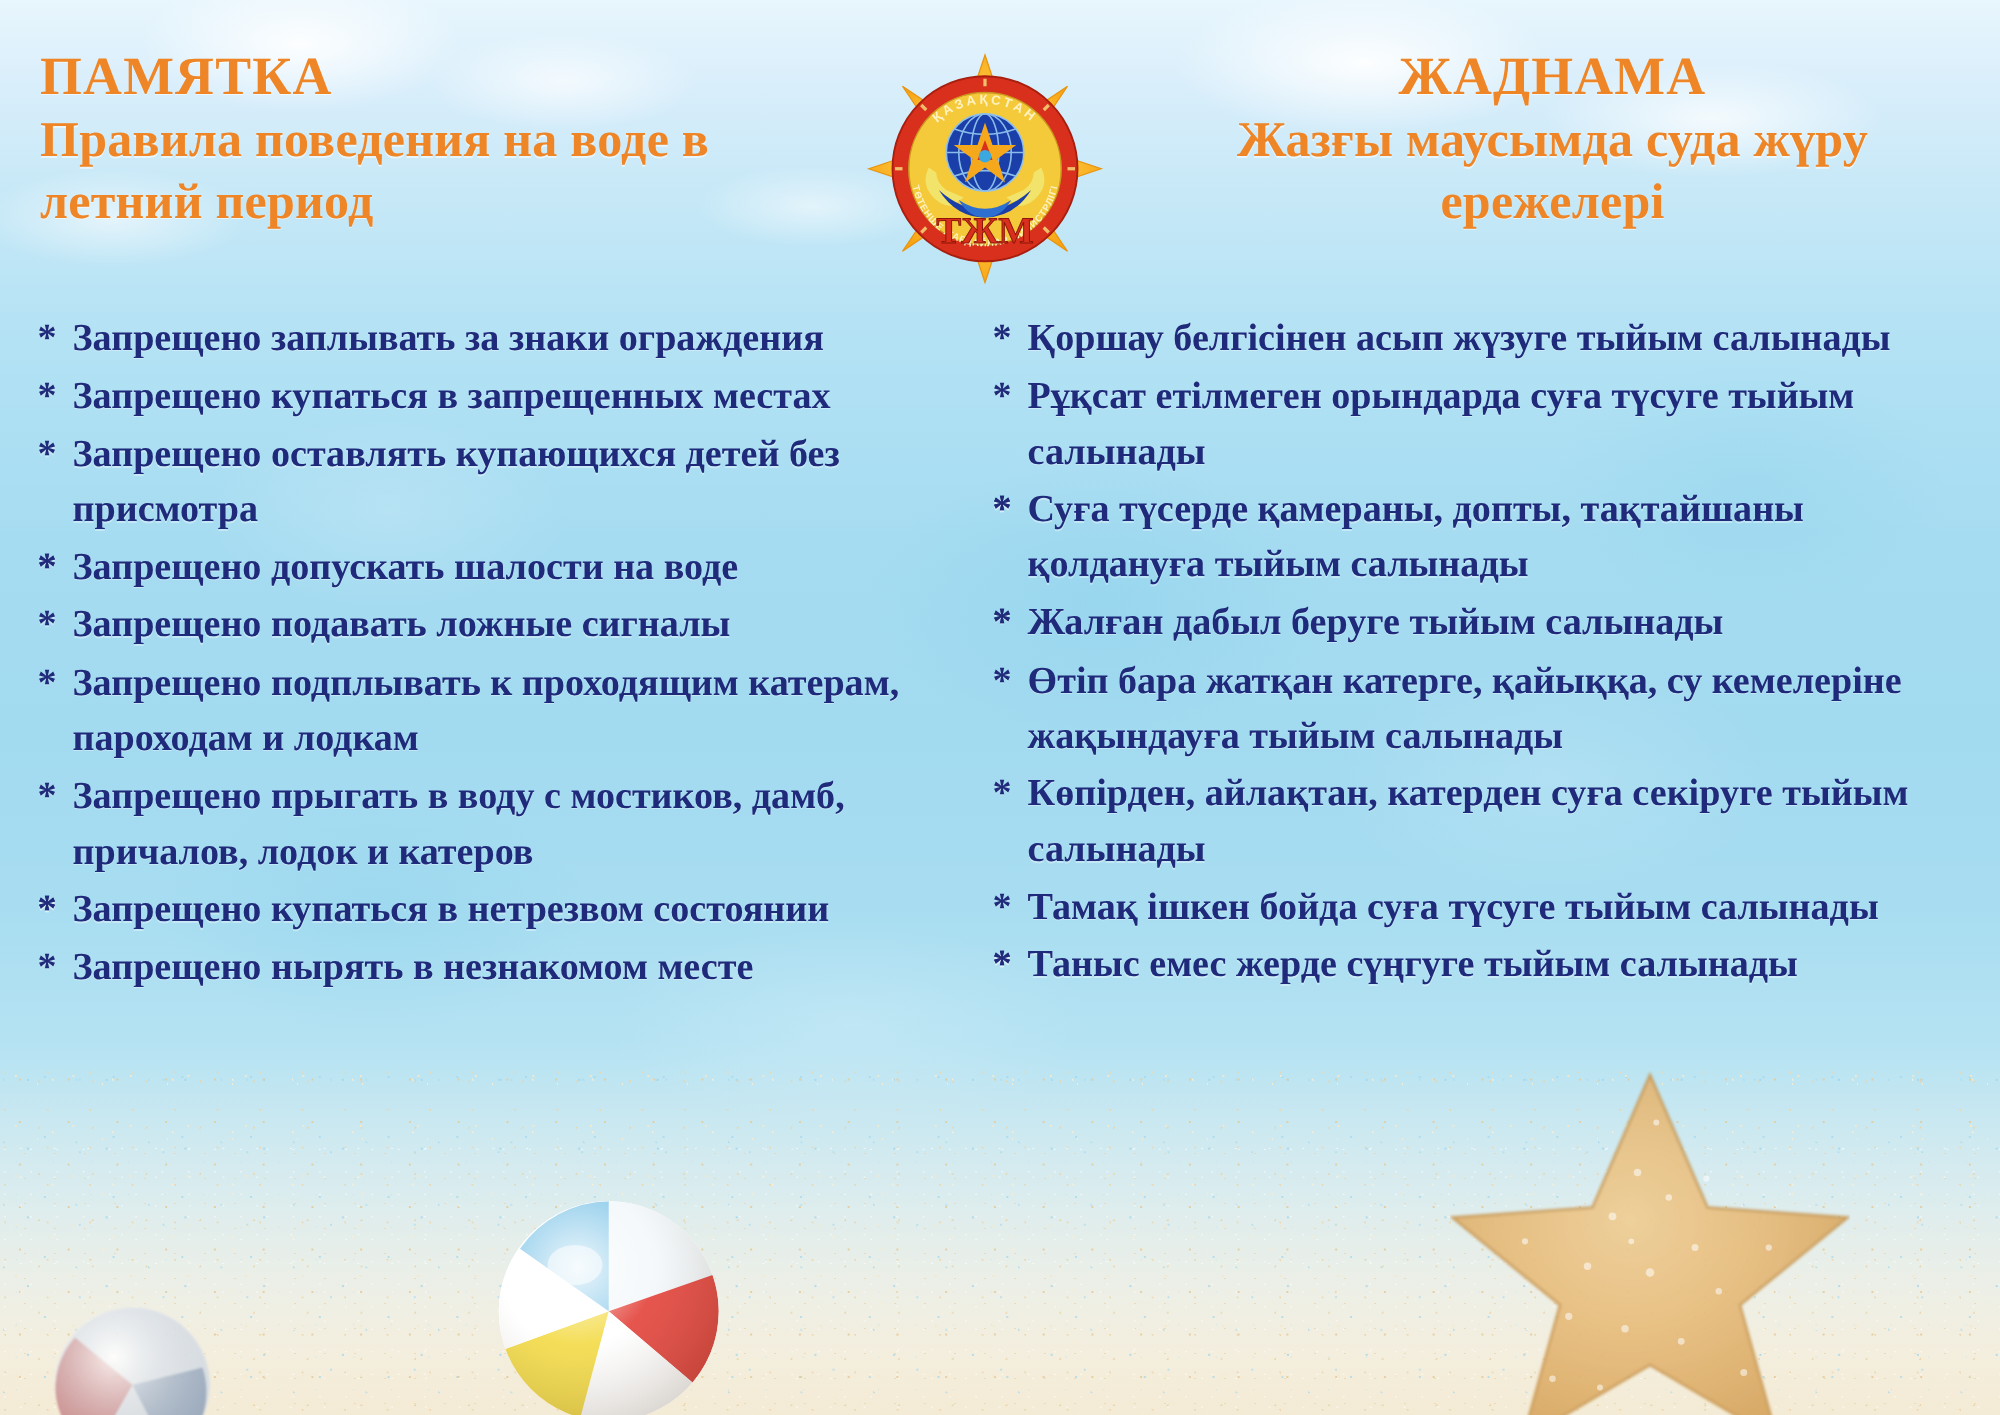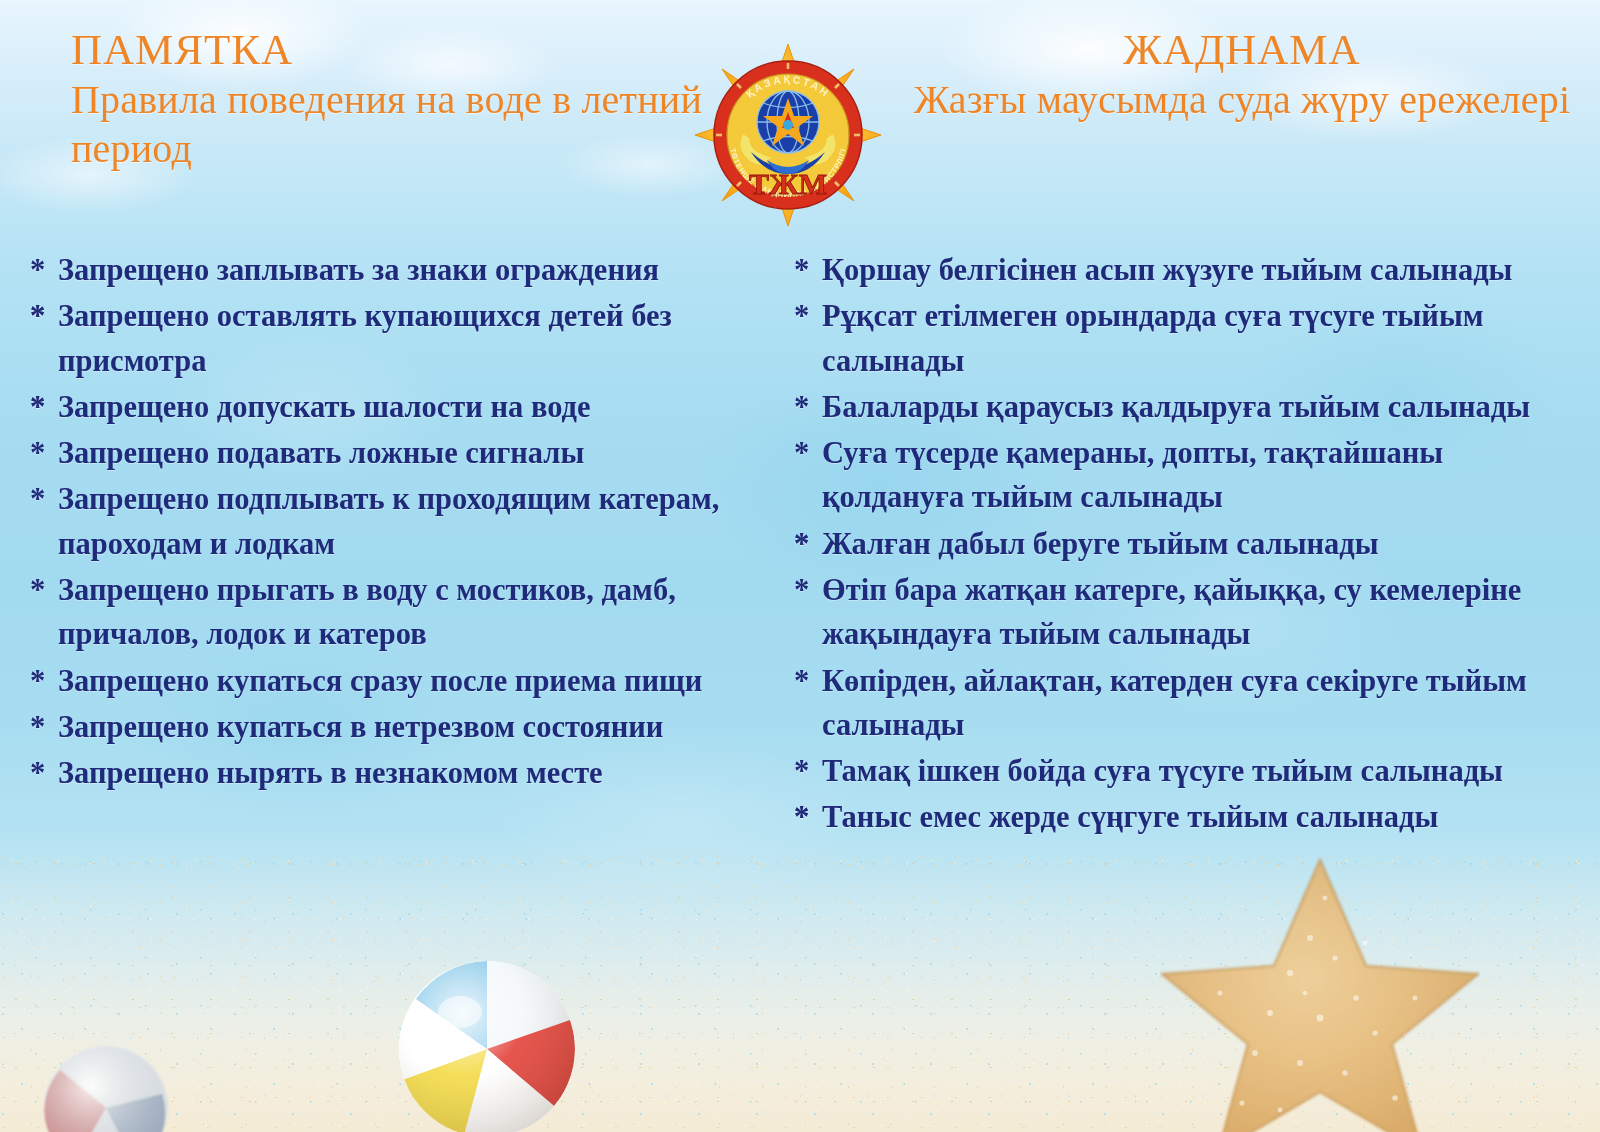--- a/index.html
+++ b/index.html
@@ -82,29 +82,28 @@
       radial-gradient(1.2px 1.2px at 18% 40%, rgba(255,255,255,0.95) 50%, transparent 51%),
       radial-gradient(1.2px 1.2px at 62% 30%, rgba(255,255,255,0.9) 50%, transparent 51%),
       radial-gradient(1.2px 1.2px at 83% 55%, rgba(234,212,170,0.95) 50%, transparent 51%),
       radial-gradient(1.2px 1.2px at 44% 68%, rgba(176,222,241,0.9) 50%, transparent 51%);
     background-size: 21px 18px, 27px 23px, 24px 20px, 30px 26px;
   }
 
   
   .hdr {
     position: absolute;
-    top: 24px;
+    top: 36px;
     color: #ee8527;
-    font-weight: normal;
+    font-weight: bold;
     font-size: 40px;
     line-height: 1.22;
     letter-spacing: 0.2px;
     text-shadow: 0 1px 0 rgba(255,255,255,0.55);
     z-index: 6;
-    margin-left: 39px;
   }
   #hdr-left  { left: 32px;  width: 640px; text-align: left;  }
   #hdr-right { right: 28px; width: 660px; text-align: center; }
   .hdr .kicker { font-size: 43px; letter-spacing: 1px; display: block; }
 
   
   #emblem {
     position: absolute;
     left: 693px; top: 42px;
     width: 190px; height: 186px;
@@ -350,36 +349,36 @@
       <path d="M140 92 q6 12 -2 22 q-6 8 -16 9 l-10 -7 l14 -6 q8 -6 8 -14 z" fill="#f2e36a"></path>
       <path d="M58 110 q18 16 37 16 q19 0 37 -16 q-14 22 -37 22 q-23 0 -37 -22 z" fill="#1b3fa8"></path>
       <path d="M74 118 q21 14 42 0 q-8 14 -21 14 q-13 0 -21 -14 z" fill="#2d6fd0"></path>
 
       <text x="95" y="152" text-anchor="middle" font-family="Liberation Serif, serif" font-size="30" font-weight="bold" fill="#d8301c" stroke="#8e1608" stroke-width="0.8">ТЖМ</text>
     </svg>
   </div>
 
   <div class="col" id="col-left">
       <div class="rule"><span class="star">*</span><span>Запрещено заплывать за знаки ограждения</span></div>
-      <div class="rule"><span class="star">*</span></div>
+      <div class="rule"><span class="star">*</span><span>Запрещено купаться в запрещенных местах</span></div>
       <div class="rule"><span class="star">*</span><span>Запрещено оставлять купающихся детей без присмотра</span></div>
       <div class="rule"><span class="star">*</span></div>
       <div class="rule"><span class="star">*</span><span>Запрещено допускать шалости на воде</span></div>
       <div class="rule"><span class="star">*</span><span>Запрещено подавать ложные сигналы</span></div>
       <div class="rule"><span class="star">*</span><span>Запрещено подплывать к проходящим катерам, пароходам и лодкам</span></div>
       <div class="rule"><span class="star">*</span><span>Запрещено прыгать в воду с мостиков, дамб, причалов, лодок и катеров</span></div>
-      <div class="rule"><span class="star">*</span><span>Запрещено купаться сразу после приема пищи</span></div>
+      <div class="rule"><span class="star">*</span></div>
       <div class="rule"><span class="star">*</span><span>Запрещено купаться в нетрезвом состоянии</span></div>
       <div class="rule"><span class="star">*</span><span>Запрещено нырять в незнакомом месте</span></div>
     </div>
 
   <div class="col" id="col-right">
       <div class="rule"><span class="star">*</span><span>Қоршау белгісінен асып жүзуге тыйым салынады</span></div>
       <div class="rule"><span class="star">*</span><span>Рұқсат етілмеген орындарда суға түсуге тыйым салынады</span></div>
-      <div class="rule"><span class="star">*</span><span>Балаларды қараусыз қалдыруға тыйым салынады</span></div>
+      <div class="rule"><span class="star">*</span></div>
       <div class="rule"><span class="star">*</span><span>Суға түсерде қамераны, допты, тақтайшаны қолдануға тыйым салынады</span></div>
       <div class="rule"><span class="star">*</span></div>
       <div class="rule"><span class="star">*</span><span>Жалған дабыл беруге тыйым салынады</span></div>
       <div class="rule"><span class="star">*</span><span>Өтіп бара жатқан катерге, қайыққа, су кемелеріне жақындауға тыйым салынады</span></div>
       <div class="rule"><span class="star">*</span><span>Көпірден, айлақтан, катерден суға секіруге тыйым салынады</span></div>
       <div class="rule"><span class="star">*</span><span>Тамақ ішкен бойда суға түсуге тыйым салынады</span></div>
       <div class="rule"><span class="star">*</span></div>
       <div class="rule"><span class="star">*</span><span>Таныс емес жерде сүңгуге тыйым салынады</span></div>
     </div>
 

